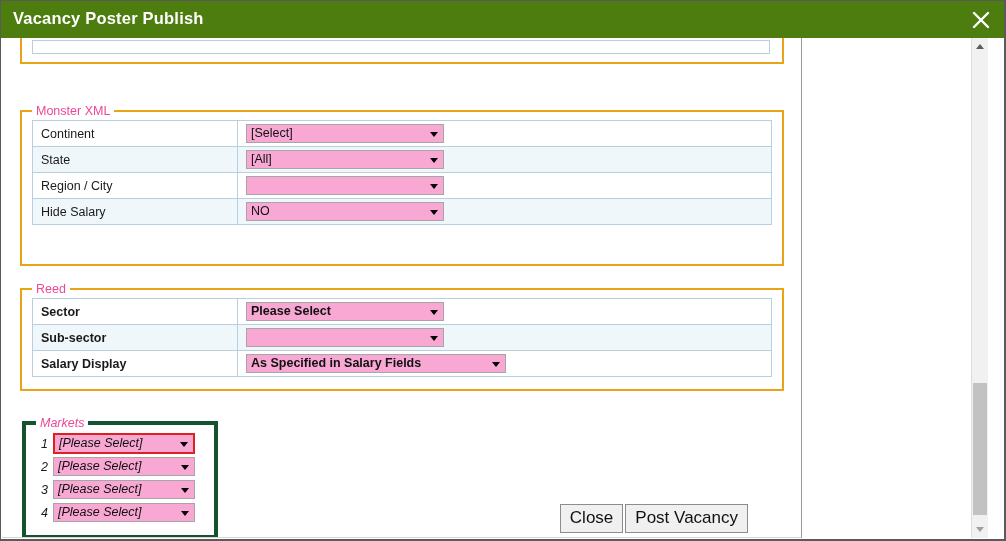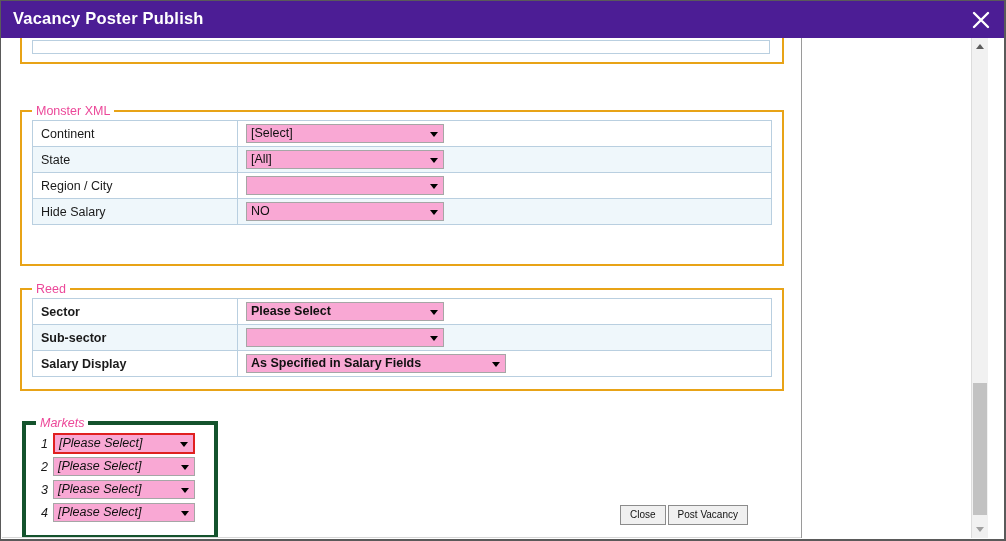--- a/index.html
+++ b/index.html
@@ -21,21 +21,21 @@
     border-right-width: 2px;
     border-bottom-width: 2px;
     overflow: hidden;
   }
 
   
   #titlebar {
     position: absolute;
     left: 0; top: 0;
     width: 1004px; height: 37px;
-    background: #4c1d95;
+    background: #4d7c0f;
     color: #ffffff;
   }
   #title-text {
     position: absolute;
     left: 12px; top: 8px;
     font-size: 16.5px;
     font-weight: bold;
     letter-spacing: .2px;
     color: #ffffff;
     white-space: nowrap;
@@ -218,21 +218,21 @@
     position: absolute;
     left: 0; top: 466px;
     width: 790px;
     text-align: right;
     padding-right: 44px;
   }
   .btn {
     display: inline-block;
     background: #f0f0f0;
     border: 1px solid #8c8c8c;
-    font-size: 10px;
+    font-size: 17px;
     color: #111111;
     padding: 3px 9px 4px 9px;
     margin-left: 2px;
     cursor: pointer;
     font-family: "Liberation Sans", sans-serif;
   }
 
   
   #bottom-rule {
     position: absolute;

